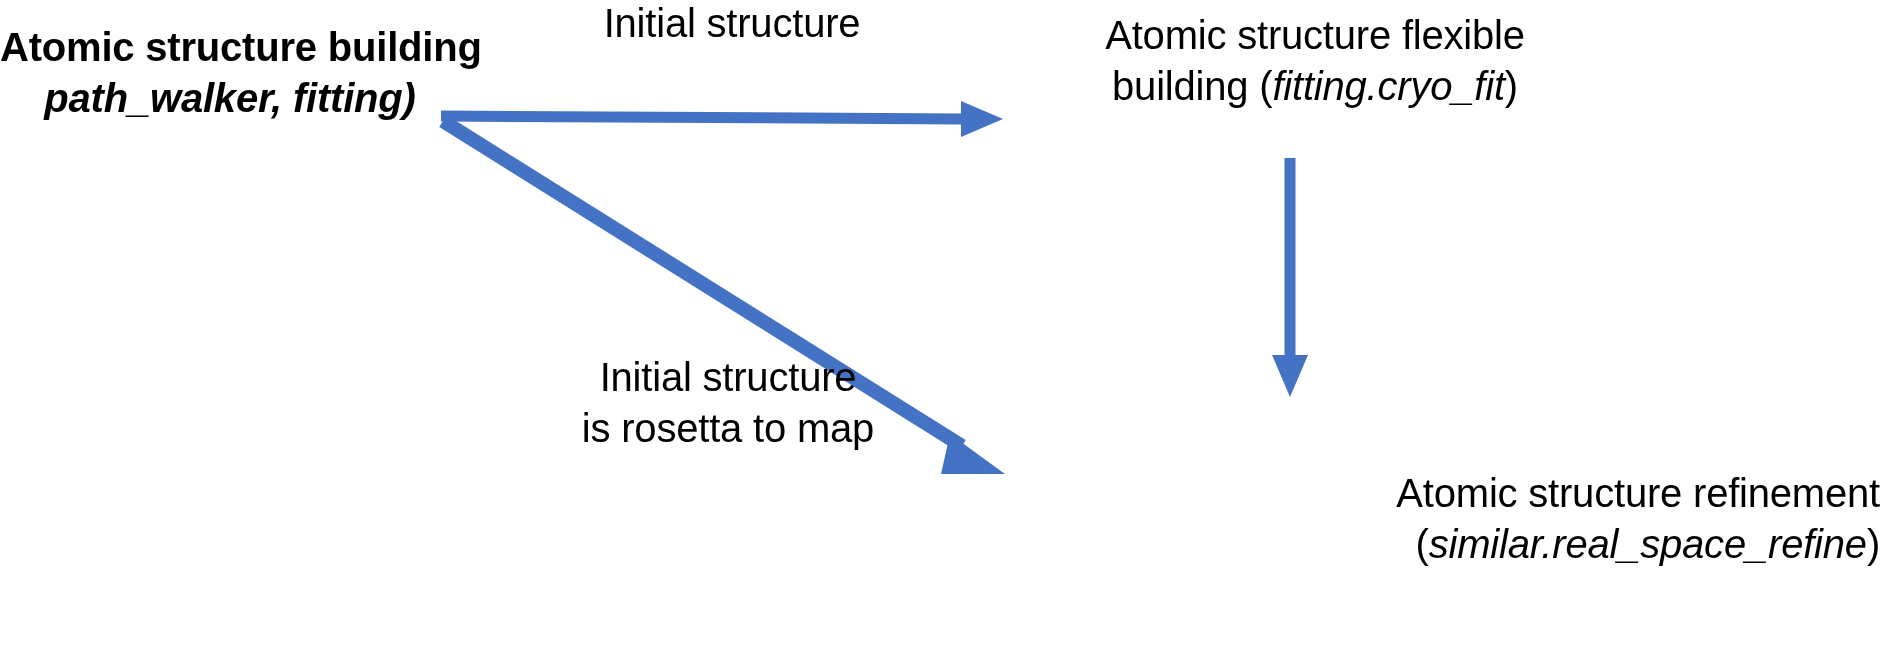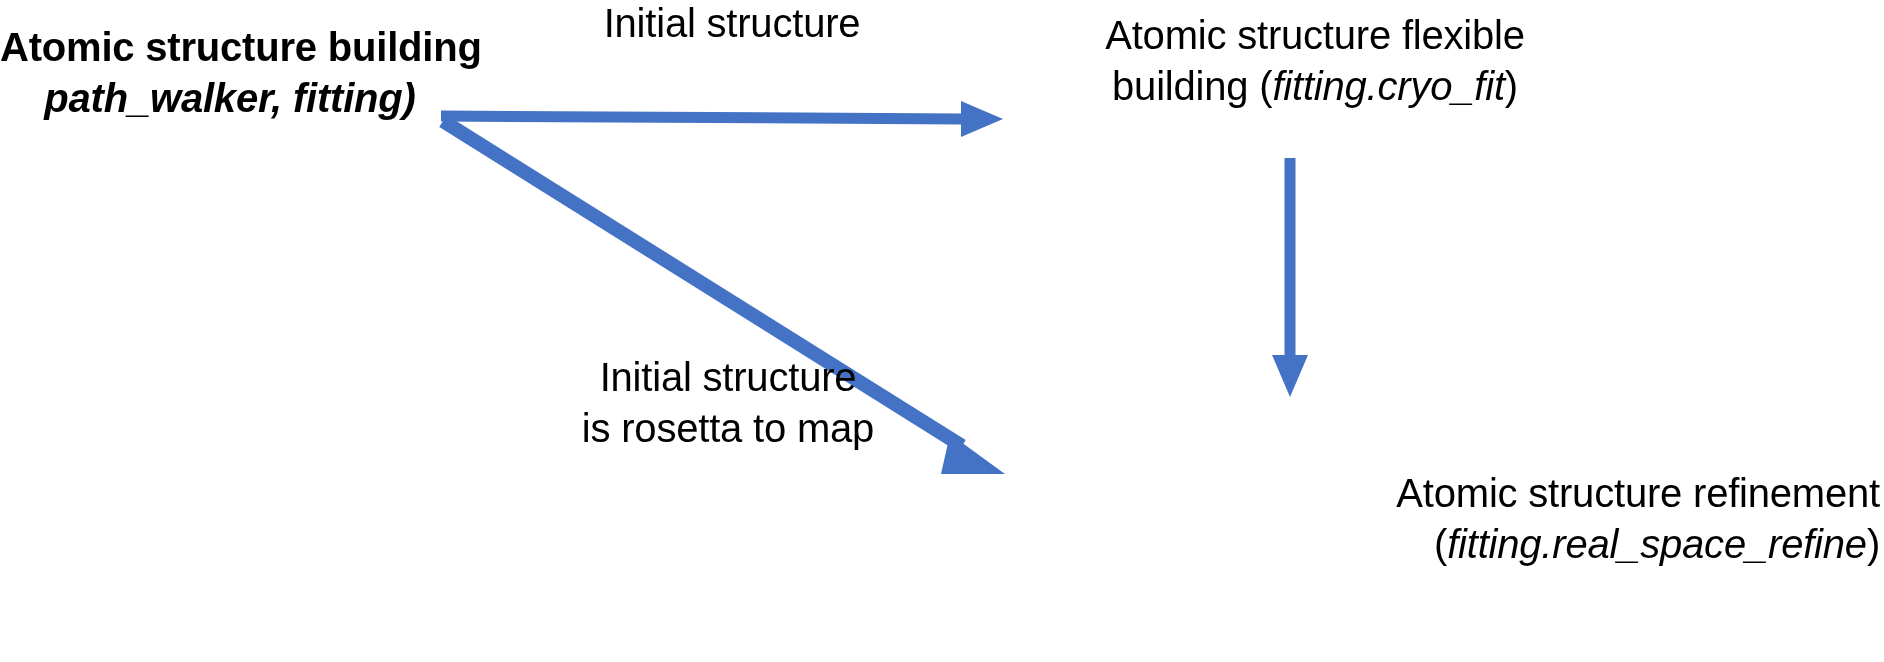--- a/index.html
+++ b/index.html
@@ -104,16 +104,16 @@
     <span class="ln"><span>building (</span><span class="it">fitting.cryo_fit</span><span>)</span></span>
   </div>
 
   <div class="textblock" id="label-similar">
     <span class="ln">Initial structure</span>
     <span class="ln">is rosetta to map</span>
   </div>
 
   <div class="textblock" id="node-refinement">
     <span class="ln">Atomic structure refinement</span>
-    <span class="ln"><span>(</span><span class="it">fitting.real_space_refine</span><span>)</span></span>
+    <span class="ln"><span>(</span><span class="it">similar.real_space_refine</span><span>)</span></span>
   </div>
 
 </div>
 
 </body></html>

